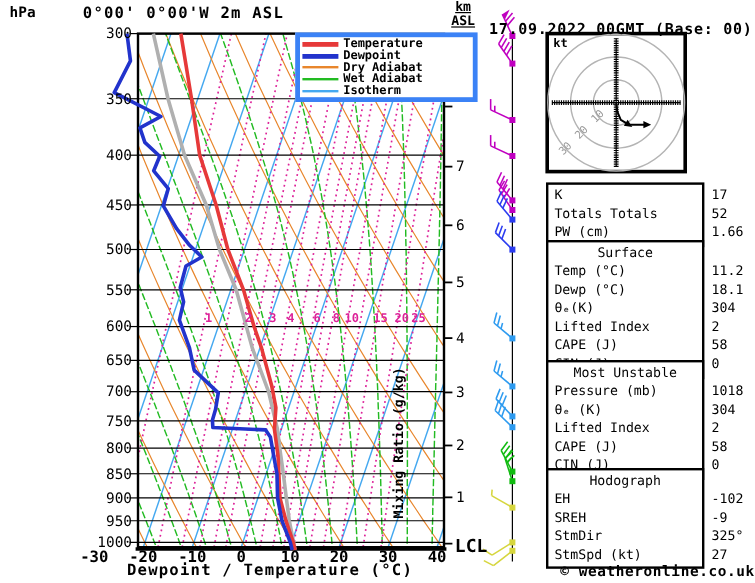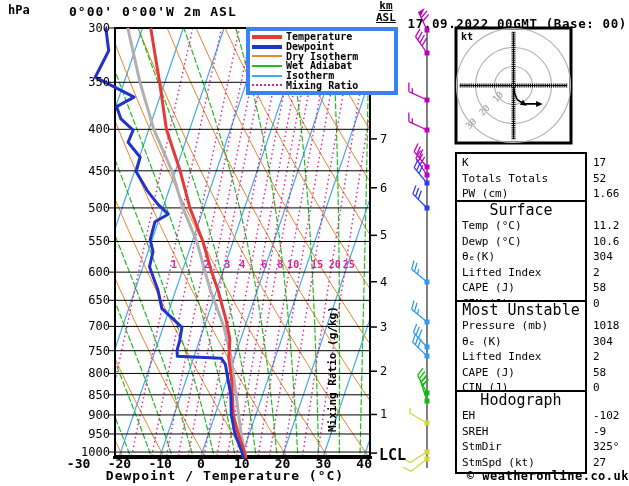--- a/index.html
+++ b/index.html
@@ -13,21 +13,21 @@
   #legend{left:246px;top:27px;width:140px;background:#fff;border:4px solid #3b82f6;padding:1px 2px;z-index:5;}
   .legend-row{display:flex;align-items:center;height:9.7px;}
   .legend-swatch{width:30px;margin-right:4px;flex:none;}
   .legend-label{font-size:10px;font-weight:bold;white-space:pre;letter-spacing:0;}
   #xaxis-label{left:60px;top:468px;width:330px;text-align:center;font-size:13px;font-weight:bold;letter-spacing:1px;}
   #mix-axis-label{left:336px;top:232px;width:140px;font-size:11px;font-weight:bold;transform:rotate(-90deg) translate(-50%,0);transform-origin:60px 70px;white-space:pre;}
   #lcl-label{left:379px;top:446px;font-size:15px;font-weight:bold;}
   #kt-label{left:461px;top:31px;font-size:10px;font-weight:bold;z-index:4;}
   #footer{right:0px;top:469px;font-size:12px;font-weight:bold;letter-spacing:0.5px;}
   .databox{position:absolute;left:455px;width:128px;border:2px solid #000;background:#fff;padding:1px 0 2px 0;}
-  .databox .box-title{text-align:center;font-size:15px;height:15px;line-height:15px;white-space:pre;}
+  .databox .box-title{text-align:center;font-size:11px;height:15px;line-height:15px;white-space:pre;}
   .trow{position:relative;height:15.6px;line-height:15.6px;font-size:11px;white-space:pre;}
   .trow .tl{position:absolute;left:5px;}
   .trow .tv{position:absolute;left:92px;margin-left:44px;}
   svg text{font-family:"DejaVu Sans Mono",monospace;}
 </style>
 </head>
 <body>
 
 <svg id="chart-svg" class="abs" style="left:0;top:0;" width="629" height="486" viewBox="0 0 629 486">
     <defs>
@@ -464,50 +464,46 @@
     <div class="legend-row">
       <div class="legend-swatch" style="border-top: 4px solid rgb(230, 57, 57);"></div>
       <span class="legend-label">Temperature</span>
     </div>
     <div class="legend-row">
       <div class="legend-swatch" style="border-top: 4px solid rgb(34, 51, 204);"></div>
       <span class="legend-label">Dewpoint</span>
     </div>
     <div class="legend-row">
       <div class="legend-swatch" style="border-top: 2px solid rgb(232, 134, 44);"></div>
-      <span class="legend-label">Dry Isotherm</span>
+      <span class="legend-label">Dry Adiabat</span>
     </div>
     <div class="legend-row">
       <div class="legend-swatch" style="border-top: 2px solid rgb(34, 187, 34);"></div>
       <span class="legend-label">Wet Adiabat</span>
     </div>
     <div class="legend-row">
       <div class="legend-swatch" style="border-top: 2px solid rgb(68, 168, 240);"></div>
       <span class="legend-label">Isotherm</span>
     </div>
-    <div class="legend-row">
-      <div class="legend-swatch" style="border-top: 2px dotted rgb(221, 34, 153);"></div>
-      <span class="legend-label">Mixing Ratio</span>
-    </div>
   </div>
 
 <div id="xaxis-label" class="abs">Dewpoint / Temperature (°C)</div>
 <div id="mix-axis-label" class="abs">Mixing Ratio (g/kg)</div>
 <div id="lcl-label" class="abs">LCL</div>
 <div id="kt-label" class="abs">kt</div>
 
 <div id="table-indices" class="databox" style="top:152px;">
     <div class="trow"><span class="tl">K</span><span class="tv">17</span></div>
     <div class="trow"><span class="tl">Totals Totals</span><span class="tv">52</span></div>
     <div class="trow"><span class="tl">PW (cm)</span><span class="tv">1.66</span></div>
   </div>
 <div id="table-surface" class="databox" style="top:200px;">
     <div class="box-title">Surface</div>
     <div class="trow"><span class="tl">Temp (°C)</span><span class="tv">11.2</span></div>
-    <div class="trow"><span class="tl">Dewp (°C)</span><span class="tv">10.6</span></div>
+    <div class="trow"><span class="tl">Dewp (°C)</span><span class="tv">18.1</span></div>
     <div class="trow"><span class="tl">θₑ(K)</span><span class="tv">304</span></div>
     <div class="trow"><span class="tl">Lifted Index</span><span class="tv">2</span></div>
     <div class="trow"><span class="tl">CAPE (J)</span><span class="tv">58</span></div>
     <div class="trow"><span class="tl">CIN (J)</span><span class="tv">0</span></div>
   </div>
 <div id="table-mu" class="databox" style="top:300px;">
     <div class="box-title">Most Unstable</div>
     <div class="trow"><span class="tl">Pressure (mb)</span><span class="tv">1018</span></div>
     <div class="trow"><span class="tl">θₑ (K)</span><span class="tv">304</span></div>
     <div class="trow"><span class="tl">Lifted Index</span><span class="tv">2</span></div>

